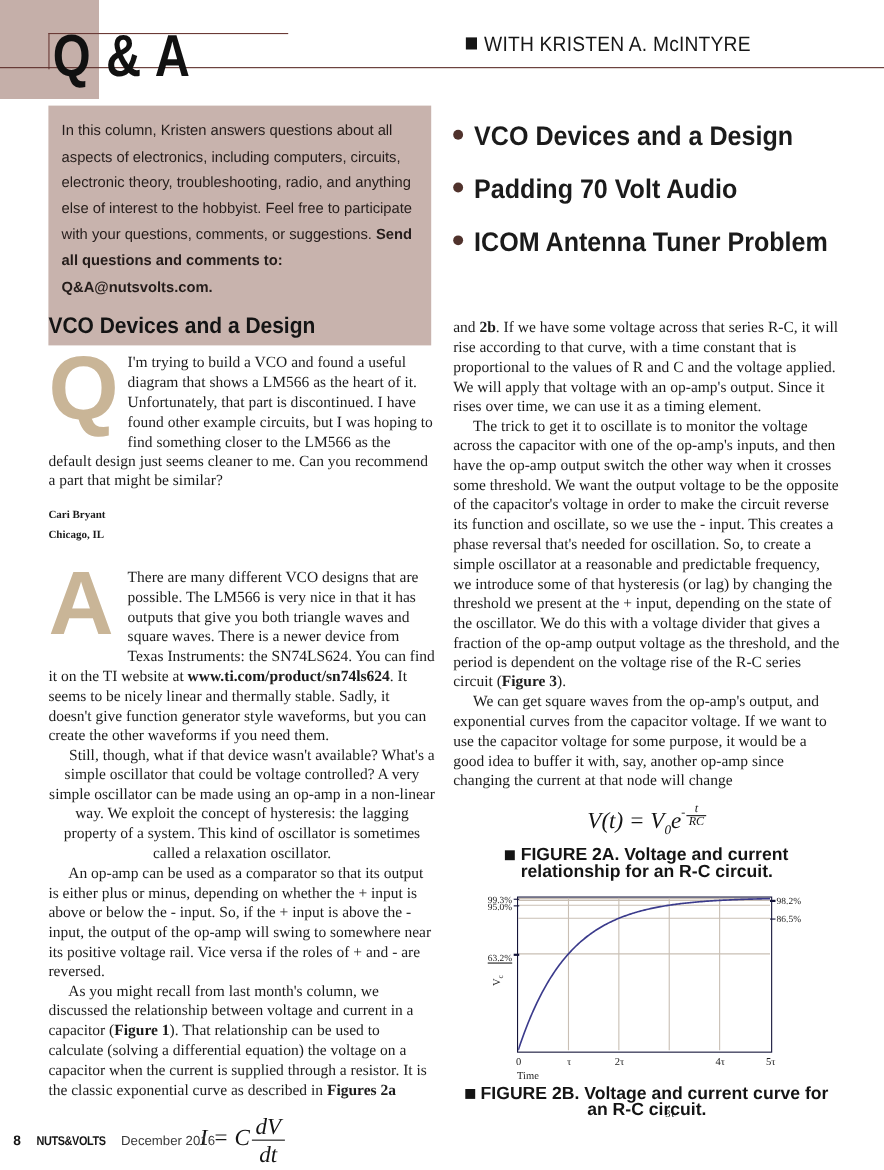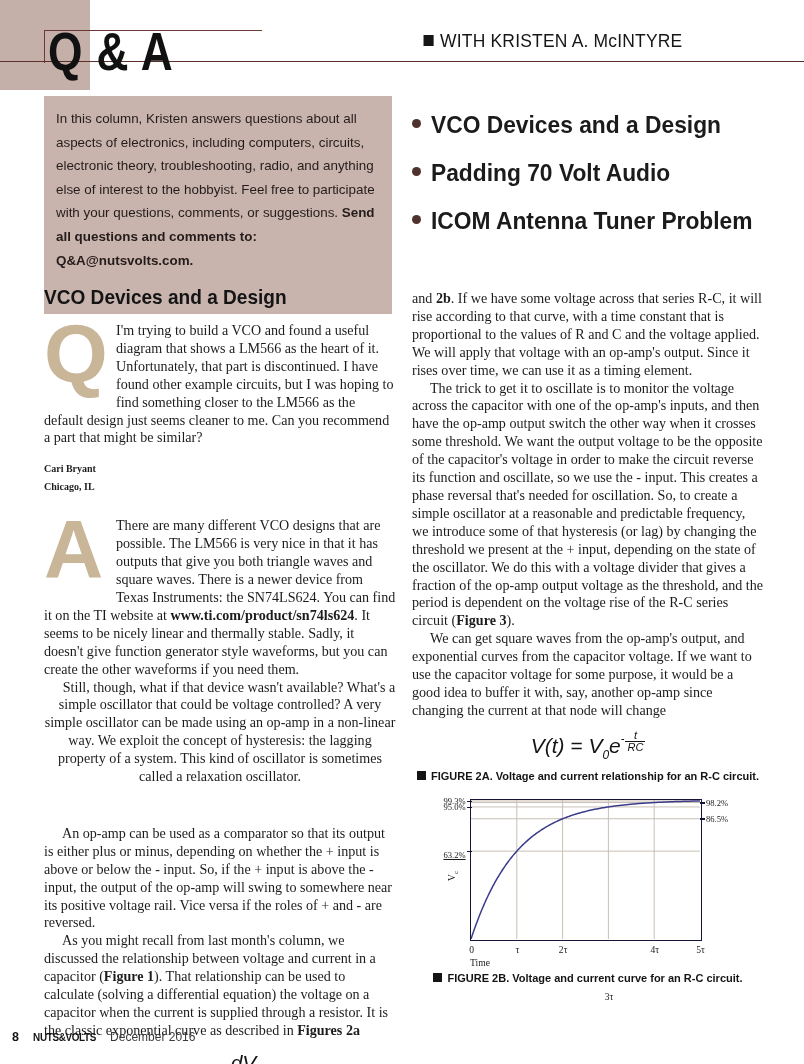--- a/index.html
+++ b/index.html
@@ -193,21 +193,21 @@
     font-weight: 700;
     font-size: 10px;
     line-height: 17.5px;
     text-align: left;
     color: #1c1c1c;
   }
 
   
   .equation {
     text-align: center;
-    font-family: Liberation Sans, sans-serif;
+    font-family: Liberation Serif, serif;
     font-style: italic;
     color: #141414;
   }
   .eq1 { font-size: 21px; margin: 12px 0 6px 0; }
   .frac {
     display: inline-block;
     vertical-align: middle;
     text-align: center;
     font-size: 21px;
     line-height: 1.05;
@@ -227,21 +227,21 @@
   }
   .expo .minus { display: inline-block; vertical-align: 2px; margin-right: 1px; }
   .expo .ffrac { display: inline-block; vertical-align: middle; }
   .expo .ffrac .num { display: block; padding: 0 2px; }
   .expo .ffrac .den { display: block; border-top: 1px solid #141414; padding: 0 2px; }
 
   
   .fig-caption {
     font-family: "Liberation Sans", sans-serif;
     font-weight: 700;
-    font-size: 11px;
+    font-size: 16px;
     line-height: 15.5px;
     text-align: center;
     color: #141414;
   }
   .fig-caption .sq {
     display: inline-block;
     width: 9px; height: 9px;
     background: #141414;
     margin-right: 5px;
     vertical-align: 0px;
@@ -391,21 +391,21 @@
   </div>
 
   <div class="qa-wrap" style="margin-top:22px;">
     <div class="dropcap">A</div>
     <p class="dropcap-body">
       <span class="indent-shape"></span><span>There are many different VCO designs that are possible. The LM566 is very nice in that it has outputs that give you both triangle waves and square waves. There is a newer device from Texas Instruments: the SN74LS624. You can find it on the TI website at </span><b>www.ti.com/product/sn74ls624</b><span>. It seems to be nicely linear and thermally stable. Sadly, it doesn't give function generator style waveforms, but you can create the other waveforms if you need them.</span>
     </p>
   </div>
 
   <p class="body-p" style="text-indent:18px;margin-top:0;text-align:center;">Still, though, what if that device wasn't available? What's a simple oscillator that could be voltage controlled? A very simple oscillator can be made using an op-amp in a non-linear way. We exploit the concept of hysteresis: the lagging property of a system. This kind of oscillator is sometimes called a relaxation oscillator.</p>
-  <p class="body-p" style="text-indent:18px;margin-top:39px;">An op-amp can be used as a comparator so that its output is either plus or minus, depending on whether the + input is above or below the - input. So, if the + input is above the - input, the output of the op-amp will swing to somewhere near its positive voltage rail. Vice versa if the roles of + and - are reversed.</p>
+  <p class="body-p" style="text-indent:18px;">An op-amp can be used as a comparator so that its output is either plus or minus, depending on whether the + input is above or below the - input. So, if the + input is above the - input, the output of the op-amp will swing to somewhere near its positive voltage rail. Vice versa if the roles of + and - are reversed.</p>
   <p class="body-p" style="text-indent:18px;"><span>As you might recall from last month's column, we discussed the relationship between voltage and current in a capacitor (</span><b>Figure 1</b><span>). That relationship can be used to calculate (solving a differential equation) the voltage on a capacitor when the current is supplied through a resistor. It is the classic exponential curve as described in </span><b>Figures 2a</b></p>
 
   <div class="equation eq1">
     <span>I  =  C</span><span class="frac"><span class="num">dV</span><span class="den">dt</span></span>
   </div>
 
   <div class="fig-caption" style="margin-top:6px;">
     <span class="sq"></span><span>FIGURE 1. Voltage and current relationship for a capacitor.</span>
   </div>
 

